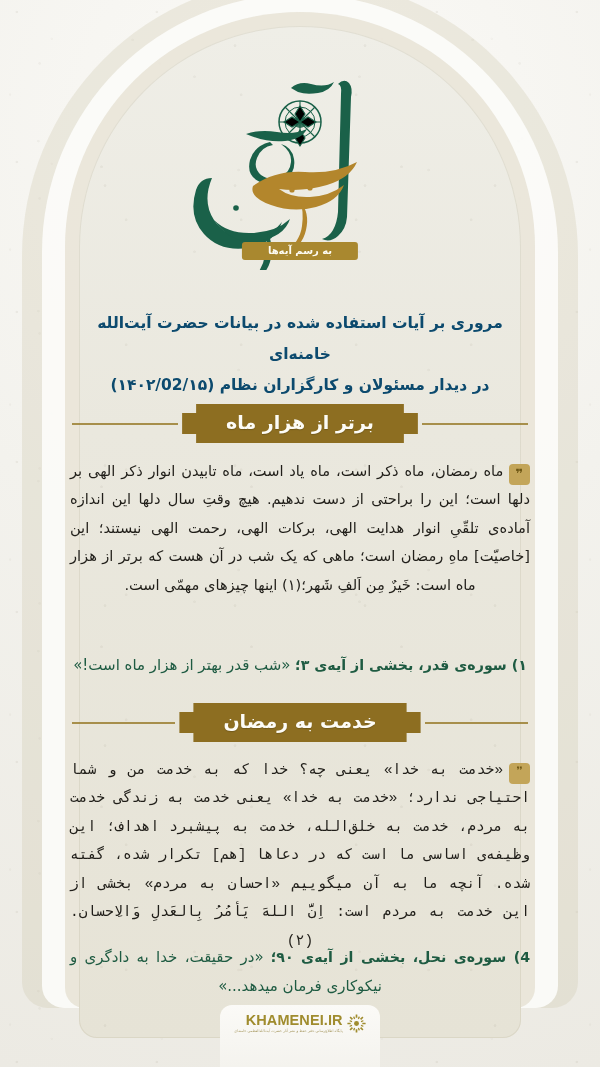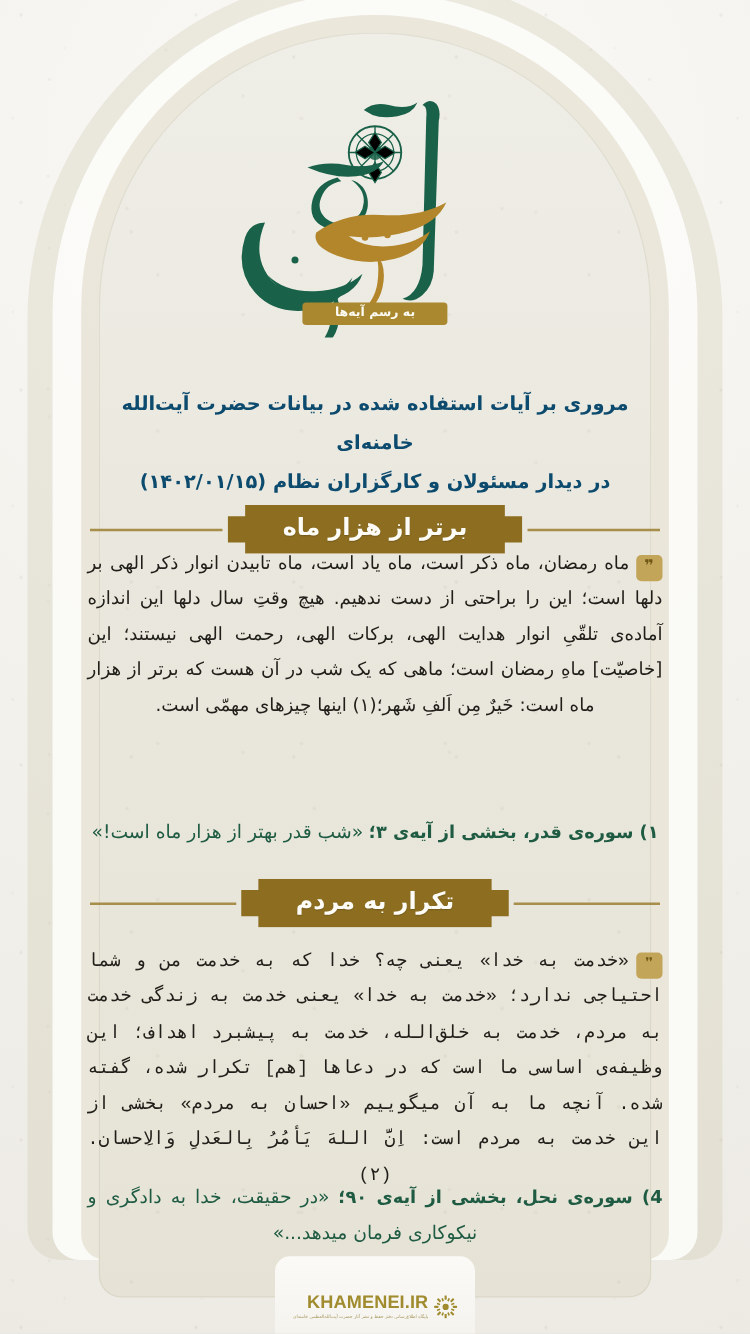--- a/index.html
+++ b/index.html
@@ -234,21 +234,21 @@
     transform: translateX(-50%);
     bottom: 0;
     width: 160px;
     height: 62px;
     border-radius: 12px 12px 0 0;
     background: linear-gradient(180deg,#fbfaf7 0%, #f4f3ee 100%);
     z-index: 6;
     display: flex;
     align-items: flex-start;
     justify-content: center;
-    padding-top: 30px;
+    padding-top: 8px;
   }
   .footer-logo {
     display: flex;
     align-items: center;
     gap: 4px;
   }
   .footer-mark { flex: 0 0 auto; }
   .footer-text { line-height: 1; }
   .footer-name {
     font-family: "Liberation Sans", sans-serif;
@@ -313,41 +313,41 @@
                  q-16 -18 -8 -44 q4 -12 16 -12z" fill="#1a6149"></path>
         <path d="M64 150 q14 14 38 13 q24 -1 38 -14 q-6 18 -32 22 q-27 4 -44 -21z" fill="#1a6149"></path>
         <circle cx="86" cy="138" r="2.8" fill="#1a6149"></circle>
         <path d="M118 162 q6 16 2 30 q-4 14 -18 18 q11 -11 13 -25 q2 -14 3 -23z" fill="#1a6149"></path>
       </svg>
       <div class="logo-tag">به رسم آیه‌ها</div>
     </div>
 
     <div class="headline">
       <span>مروری بر آیات استفاده شده در بیانات حضرت آیت‌الله خامنه‌ای</span>
-      <span>در دیدار مسئولان و کارگزاران نظام (۱۴۰۲/۰۱/۱۵)</span>
+      <span>در دیدار مسئولان و کارگزاران نظام (۱۴۰۲/02/۱۵)</span>
     </div>
 
     <div class="banner-row" style="top:404px;">
       <div class="banner-rule left"></div>
       <div class="banner">برتر از هزار ماه</div>
       <div class="banner-rule right"></div>
     </div>
 
-    <div class="body-block" style="top:437px;">
+    <div class="body-block" style="top:457px;">
       <span class="quote-badge">❞</span><span>ماه رمضان، ماه ذکر است، ماه یاد است، ماه تابیدن انوار ذکر الهی بر دلها است؛ این را براحتی از دست ندهیم. هیچ وقتِ سال دلها این اندازه آماده‌ی تلقّیِ انوار هدایت الهی، برکات الهی، رحمت الهی نیستند؛ این [خاصیّت] ماهِ رمضان است؛ ماهی که یک شب در آن هست که برتر از هزار ماه است: خَیرٌ مِن اَلفِ شَهر؛(۱) اینها چیزهای مهمّی است.</span>
     </div>
 
     <div class="ref-block" style="top:651px;">
       <b>۱) سوره‌ی قدر، بخشی از آیه‌ی ۳؛</b>
       <span class="ref-quote">«شب قدر بهتر از هزار ماه است!»</span>
     </div>
 
     <div class="banner-row" style="top:703px;">
       <div class="banner-rule left"></div>
-      <div class="banner">تکرار به مردم</div>
+      <div class="banner">خدمت به رمضان</div>
       <div class="banner-rule right"></div>
     </div>
 
     <div class="body-block" style="top:756px;font-family:Liberation Mono, monospace;">
       <span class="quote-badge">❞</span><span>«خدمت به خدا» یعنی چه؟ خدا که به خدمت من و شما احتیاجی ندارد؛ «خدمت به خدا» یعنی خدمت به زندگی خدمت به مردم، خدمت به خلق‌الله، خدمت به پیشبرد اهداف؛ این وظیفه‌ی اساسی ما است که در دعاها [هم] تکرار شده، گفته شده. آنچه ما به آن میگوییم «احسان به مردم» بخشی از این خدمت به مردم است: اِنَّ اللهَ یَأمُرُ بِالعَدلِ وَالاِحسان.(۲)</span>
     </div>
 
     <div class="ref-block" style="top:943px;">
       <b>4) سوره‌ی نحل، بخشی از آیه‌ی ۹۰؛</b>
       <span class="ref-quote">«در حقیقت، خدا به دادگری و نیکوکاری فرمان میدهد...»</span>

